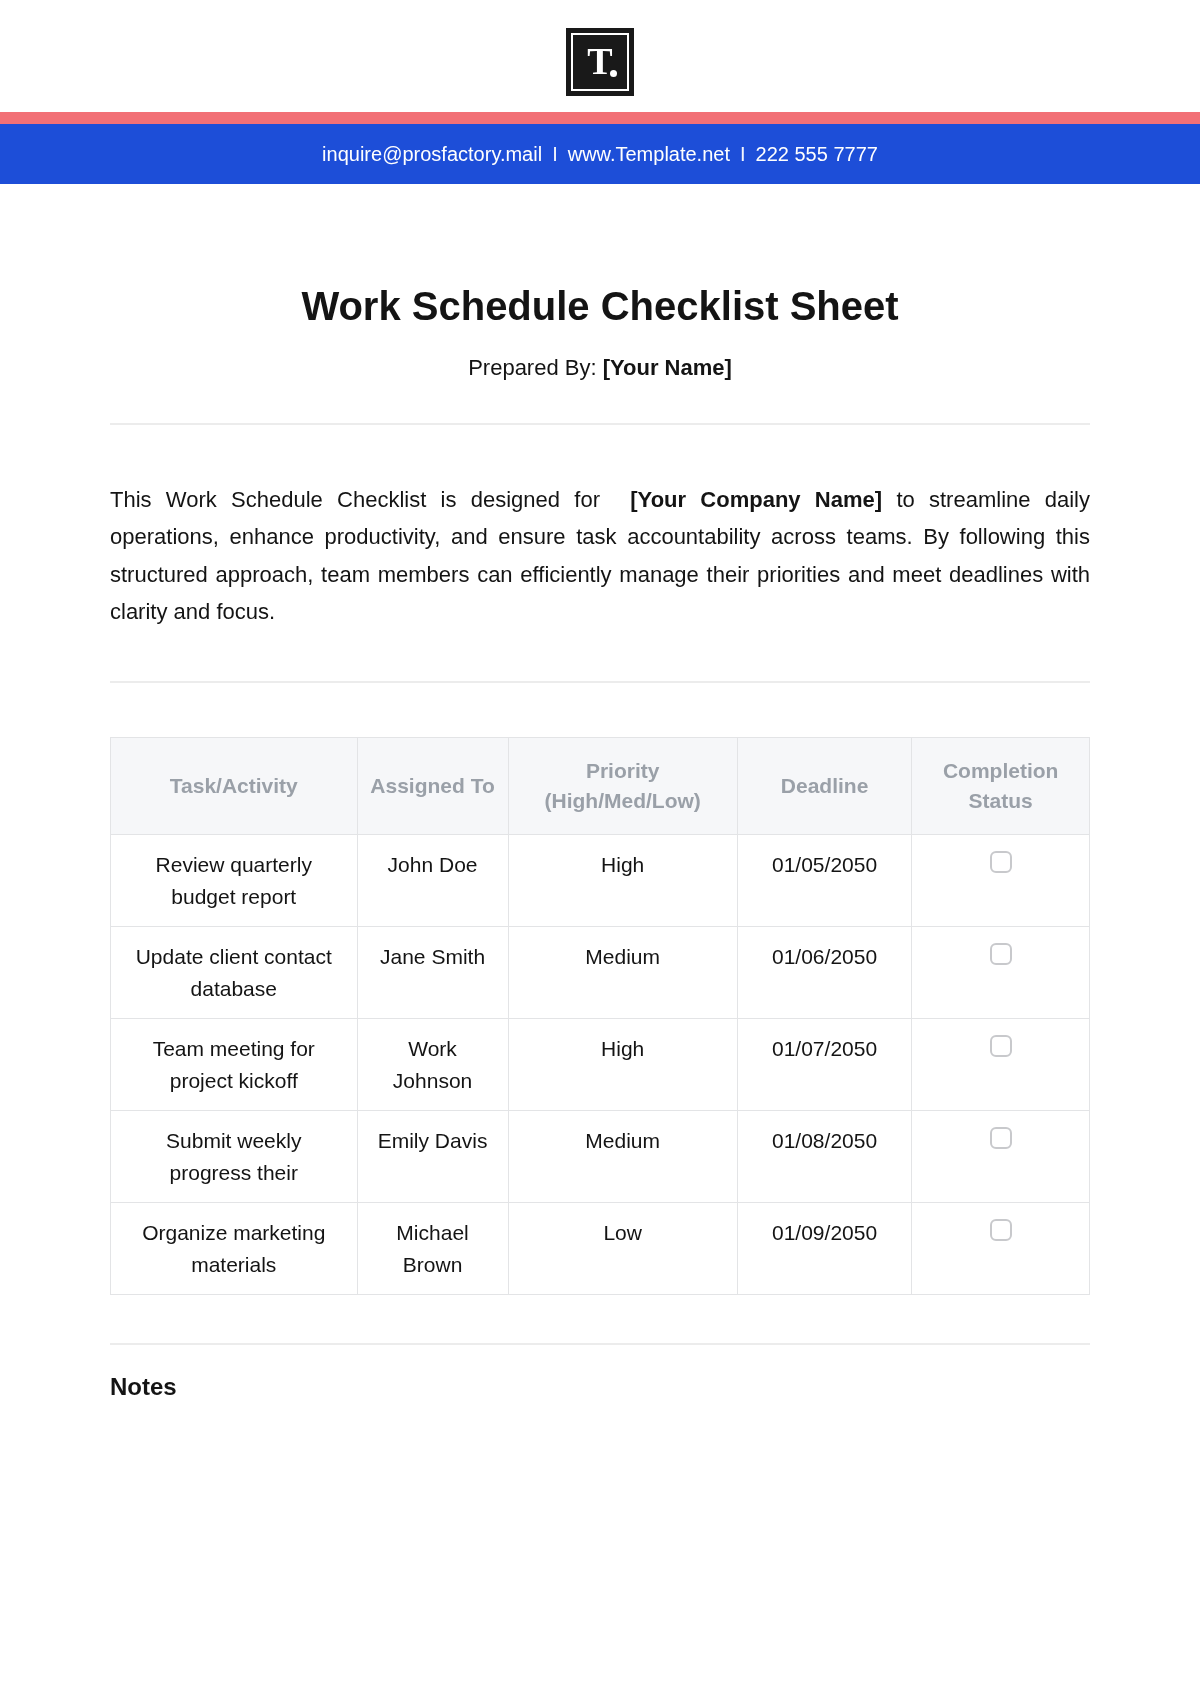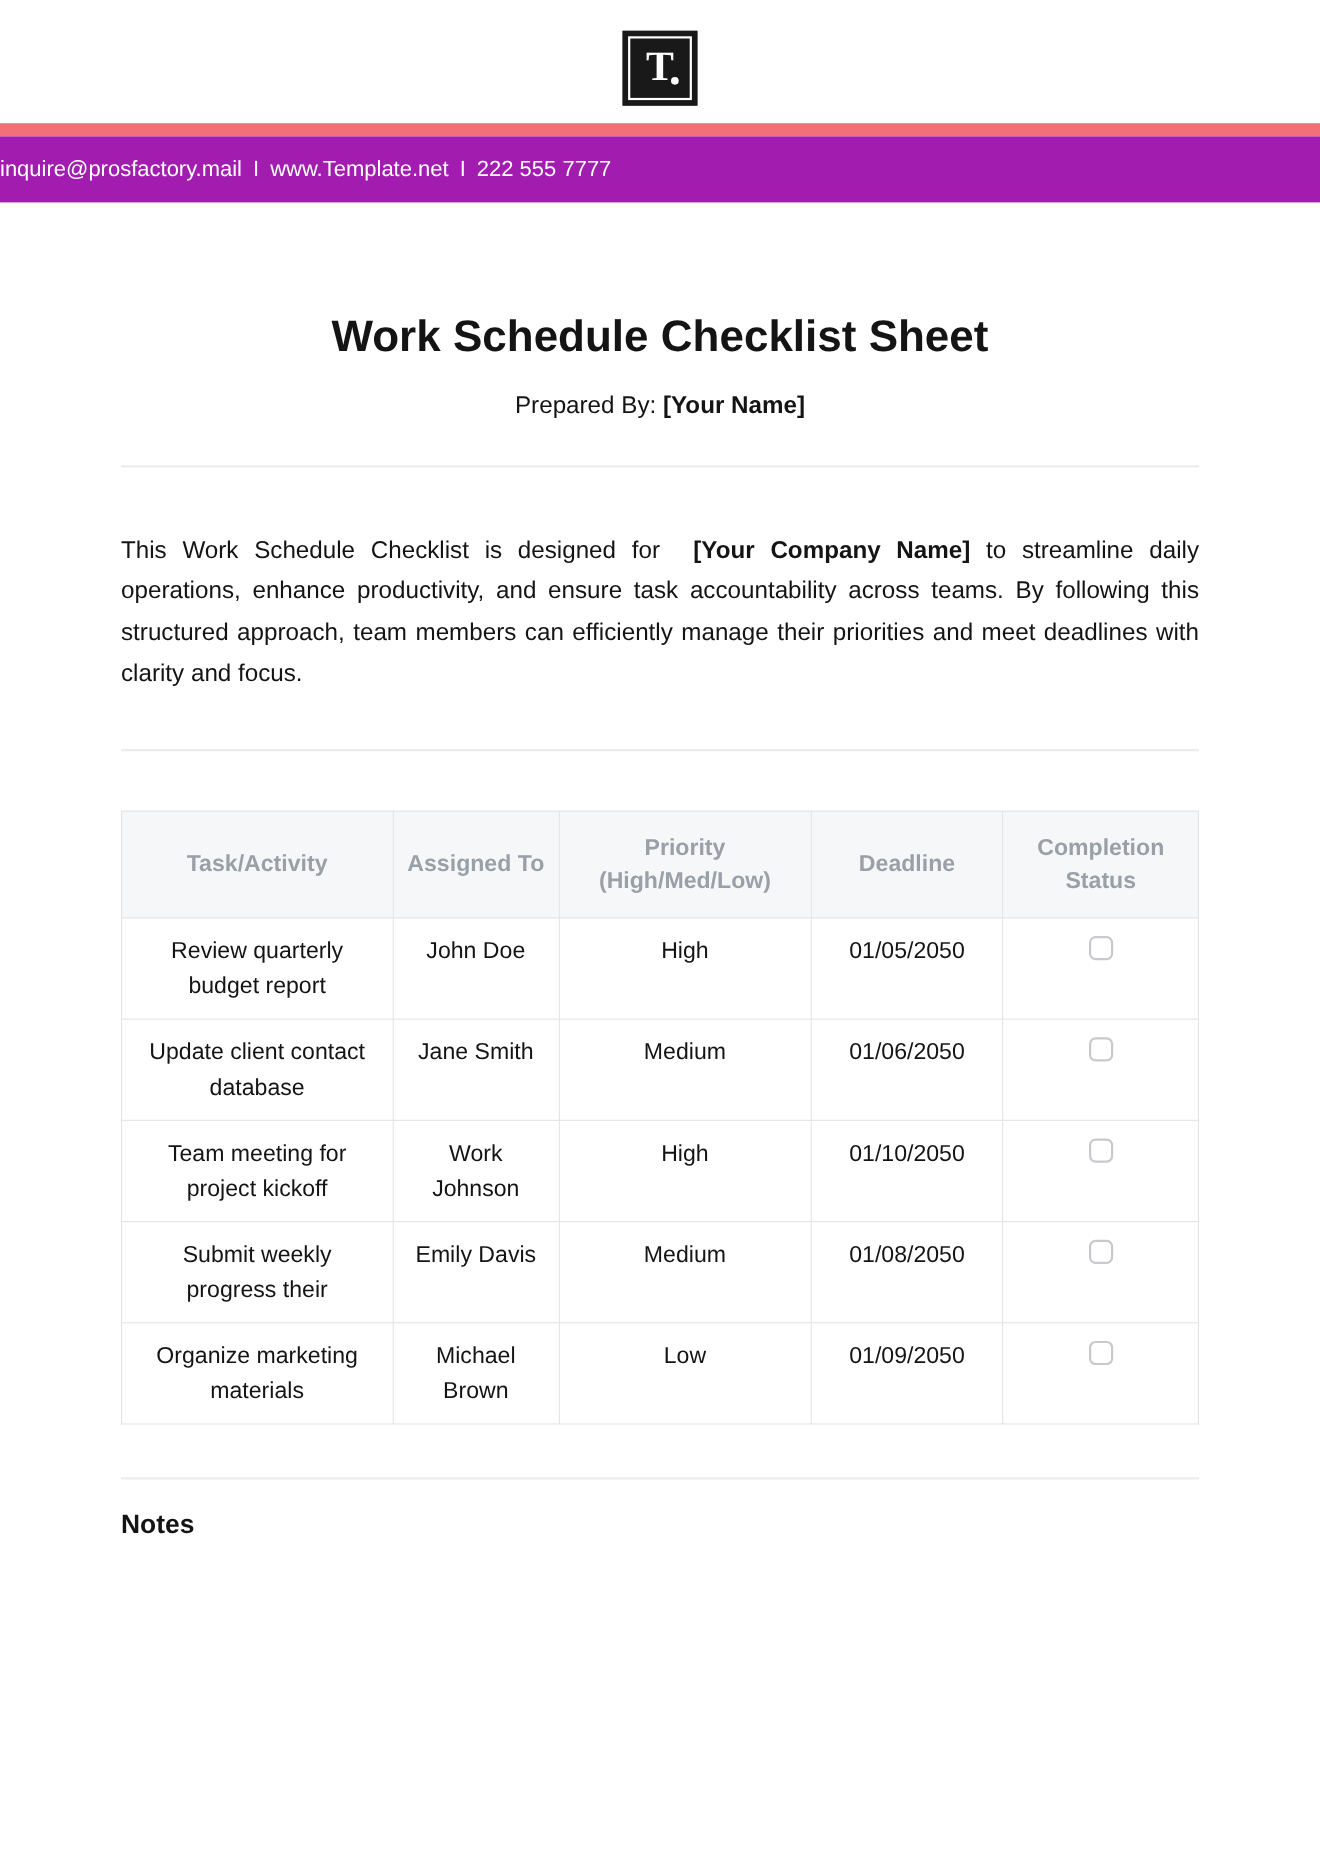--- a/index.html
+++ b/index.html
@@ -54,24 +54,25 @@
     right: 10px;
   }
   .red-stripe {
     width: 100%;
     height: 12px;
     background: #f27076;
   }
   .contact-bar {
     width: 100%;
     height: 60px;
-    background: #a21caf;
+    background: #1d4ed8;
     color: #ffffff;
     display: flex;
     align-items: center;
+    justify-content: center;
     font-size: 20px;
   }
   .contact-sep {
     margin: 0 10px;
     opacity: 0.95;
   }
   .content {
     padding: 100px 110px 0 110px;
   }
   .title {
@@ -206,21 +207,21 @@
           <td>Update client contact database</td>
           <td>Jane Smith</td>
           <td>Medium</td>
           <td>01/06/2050</td>
           <td class="checkbox-cell"><span class="checkbox"></span></td>
         </tr>
         <tr>
           <td>Team meeting for project kickoff</td>
           <td>Work Johnson</td>
           <td>High</td>
-          <td>01/10/2050</td>
+          <td>01/07/2050</td>
           <td class="checkbox-cell"><span class="checkbox"></span></td>
         </tr>
         <tr>
           <td>Submit weekly progress their</td>
           <td>Emily Davis</td>
           <td>Medium</td>
           <td>01/08/2050</td>
           <td class="checkbox-cell"><span class="checkbox"></span></td>
         </tr>
         <tr>

